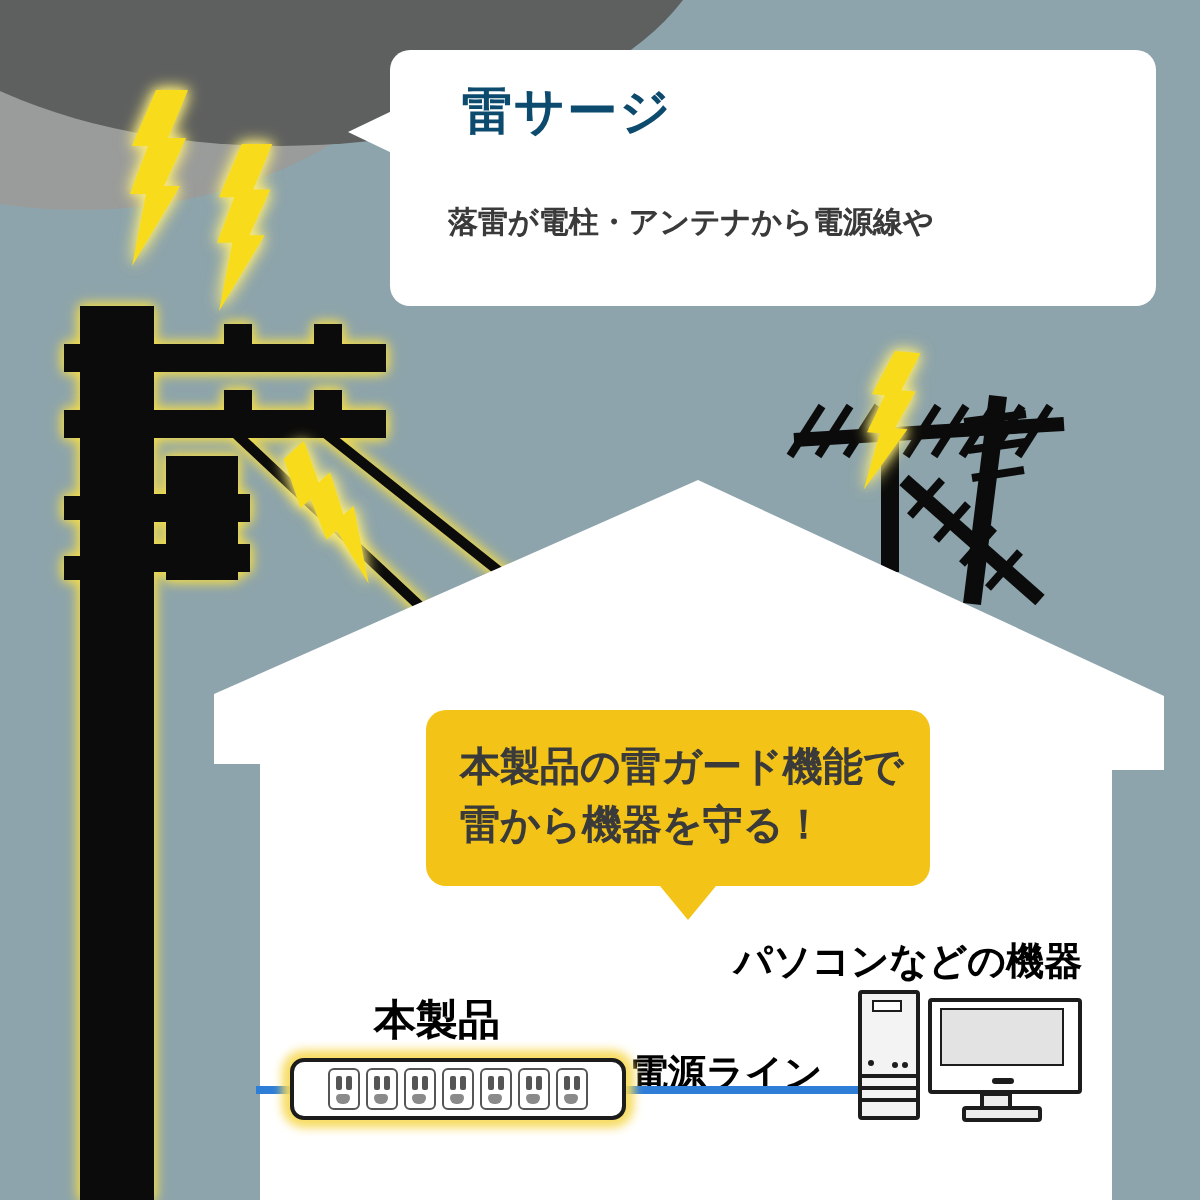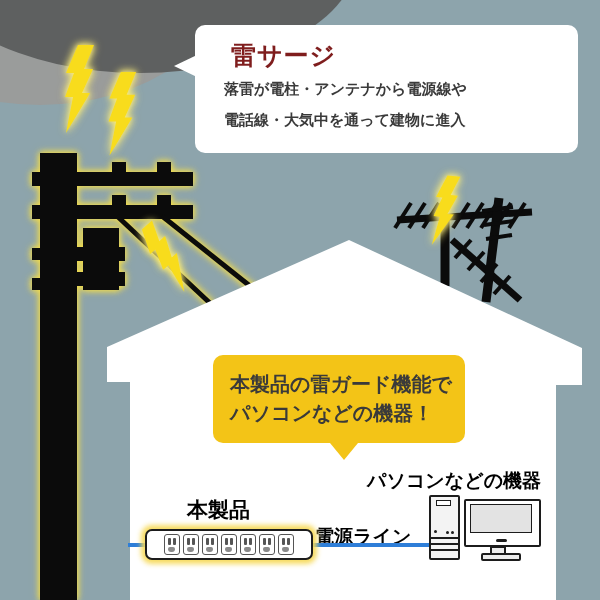--- a/index.html
+++ b/index.html
@@ -15,21 +15,21 @@
   
   .callout{
     position:absolute;left:195px;top:25px;width:383px;height:128px;
     background:#ffffff;border-radius:10px;box-sizing:border-box;
     padding:14px 10px 0 29px;
   }
   .callout:before{
     content:"";position:absolute;left:-21px;top:30px;width:0;height:0;
     border-right:23px solid #ffffff;border-top:11px solid transparent;border-bottom:11px solid transparent;
   }
-  .callout .c-title{color:#7f1d1d;font-size:25px;font-weight:bold;letter-spacing:1px;margin:0 0 1px 7px;}
+  .callout .c-title{color:#0c4a6e;font-size:25px;font-weight:bold;letter-spacing:1px;margin:0 0 24px 7px;}
   .callout .c-line{color:#3a3a3a;font-size:15px;font-weight:bold;line-height:31px;letter-spacing:0px;}
 
   
   .bubble{
     position:absolute;left:213px;top:355px;width:252px;height:88px;
     background:#f3c417;border-radius:10px;box-sizing:border-box;
     padding:15px 0 0 17px;
   }
   .bubble:after{
     content:"";position:absolute;left:117px;top:100%;width:0;height:0;
@@ -140,26 +140,25 @@
     <g class="boltglow" fill="#f8dc1c">
       <use href="#bolt" transform="translate(430,174) scale(0.8) rotate(5)"></use>
     </g>
 
     <polygon fill="#ffffff" points="349,240 582,348 582,385 556,385 556,600 130,600 130,382 107,382 107,347"></polygon>
   </svg>
 
   <div class="callout">
     <div class="c-title">雷サージ</div>
     <div class="c-line">落雷が電柱・アンテナから電源線や</div>
-    <div class="c-line">電話線・大気中を通って建物に進入</div>
   </div>
 
   <div class="bubble">
     <div class="b-line">本製品の雷ガード機能で</div>
-    <div class="b-line">パソコンなどの機器！</div>
+    <div class="b-line">雷から機器を守る！</div>
   </div>
 
   <div class="lbl lbl-product">本製品</div>
   <div class="lbl lbl-powerline">電源ライン</div>
   <div class="lbl lbl-devices">パソコンなどの機器</div>
 
   <div class="cable cable1"></div>
   <div class="cable cable2"></div>
 
   <div class="strip">

